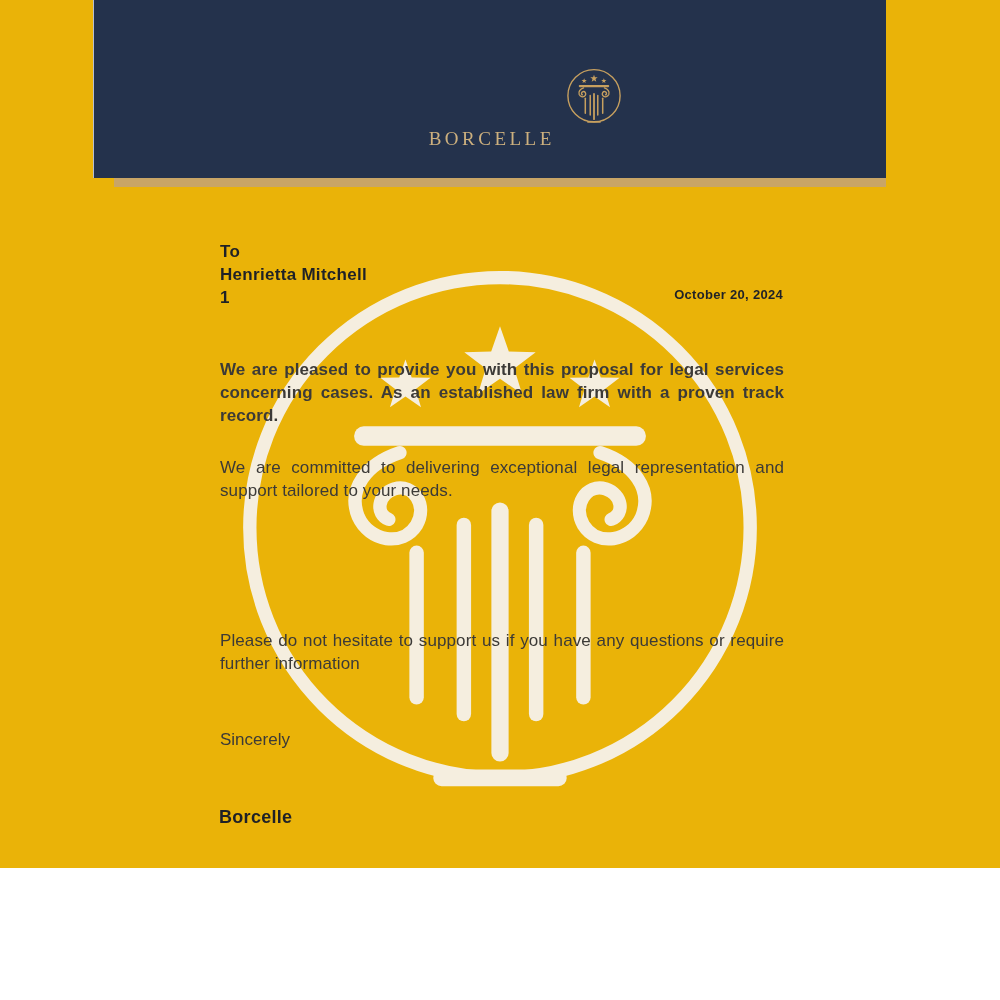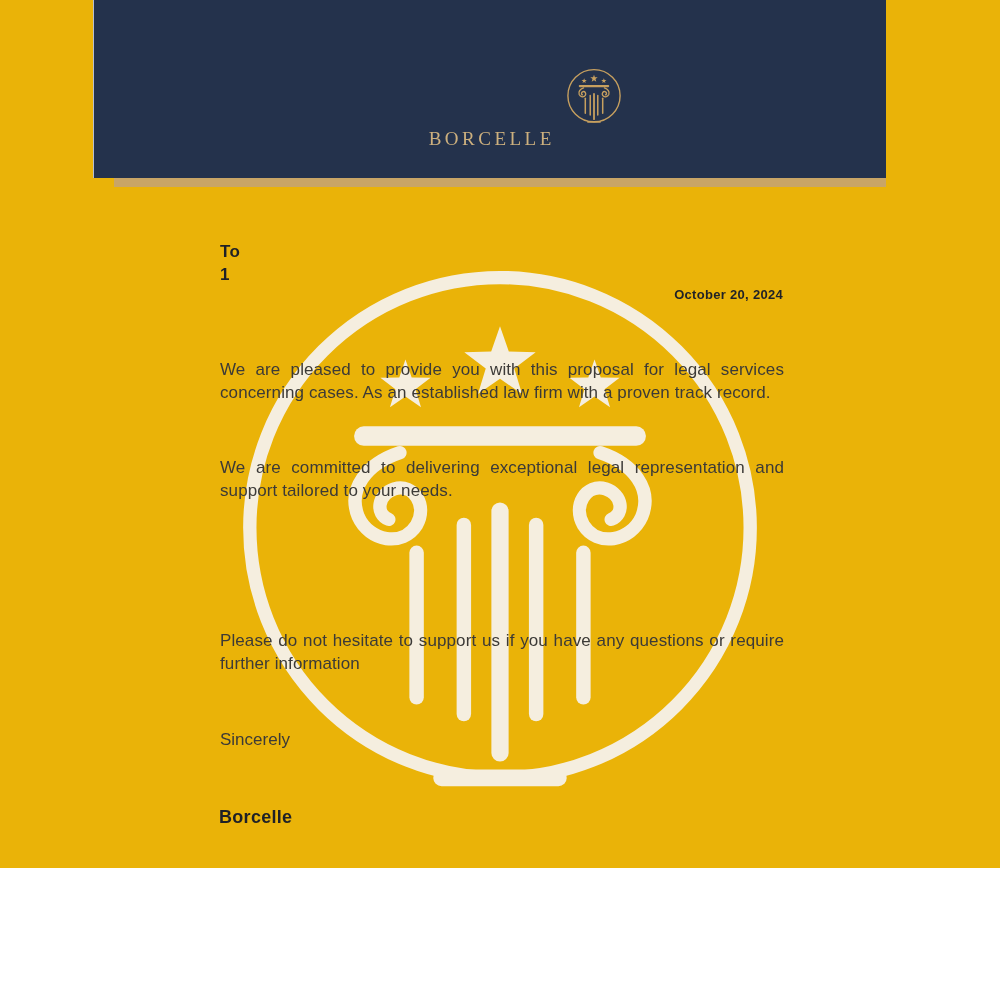--- a/index.html
+++ b/index.html
@@ -45,21 +45,21 @@
   }
   .letter-date {
     position:absolute; right:217px; top:287px;
     font-size:13px; font-weight:bold; color:#1f2127; letter-spacing:0.3px;
   }
   .para {
     position:absolute; left:220px; width:564px;
     font-size:17px; line-height:23px; color:#3c3a37;
     text-align:justify; letter-spacing:0.1px;
   }
-  .para-1 { top:358px; }
+  .para-1 { top:358px;font-weight:bold; }
   .para-2 { top:456px; }
   .para-3 { top:531px; }
   .para-4 { top:629px; }
   .closing {
     position:absolute; left:220px; top:730px;
     font-size:17px; color:#3c3a37;
   }
   .signature {
     position:absolute; left:219px; top:807px;
     font-size:18px; font-weight:bold; color:#1f2127; letter-spacing:0.3px;
@@ -123,20 +123,21 @@
 
   <div class="gold-rule"></div>
 
   <svg class="watermark" viewBox="0 0 200 210">
     <use href="#pillar-logo"></use>
   </svg>
 
   <main class="letter-body">
     <div class="to-block">
       <div>To</div>
+      <div>Henrietta Mitchell</div>
       <div>1</div>
     </div>
 
     <div class="letter-date">October 20, 2024</div>
 
     <p class="para para-1">We are pleased to provide you with this proposal for legal services concerning cases. As an established law firm with a proven track record.</p>
     <p class="para para-2">We are committed to delivering exceptional legal representation and support tailored to your needs.</p>
     <p class="para para-4">Please do not hesitate to support us if you have any questions or require further information</p>
 
     <div class="closing">Sincerely</div>

